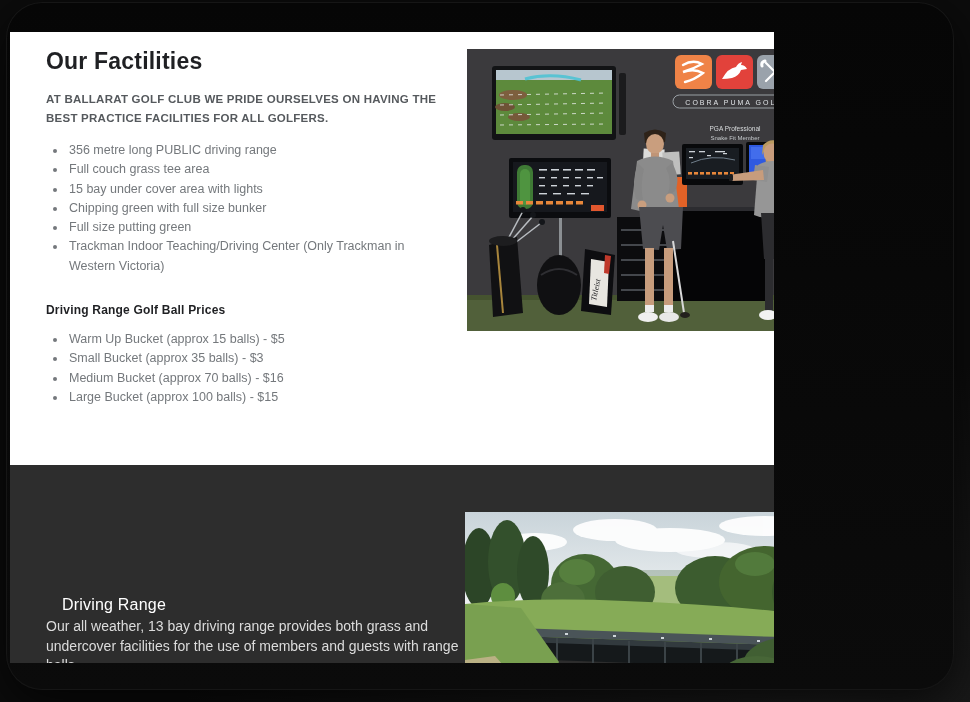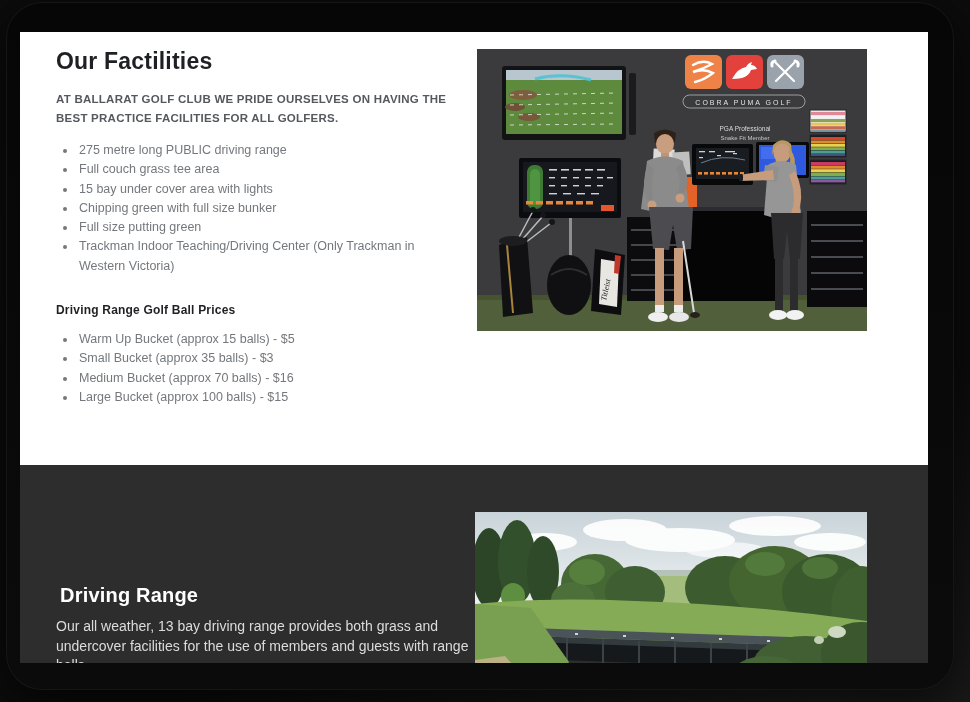--- a/index.html
+++ b/index.html
@@ -13,21 +13,21 @@
     position:relative; width:970px; height:702px;
     background:radial-gradient(120% 90% at 85% 100%, #1d1d1d 0%, #0c0c0c 55%);
   }
   .tablet {
     position:absolute; left:6px; top:2px; width:948px; height:688px;
     background:linear-gradient(180deg,#060606,#0b0b0b);
     border-radius:36px;
     box-shadow:0 14px 50px rgba(0,0,0,.75), inset 0 0 0 1px #161616;
   }
   .screen {
-    position:absolute; left:14px; top:30px; width:908px; height:631px;
+    position:absolute; left:4px; top:30px; width:764px; height:631px;
     background:#ffffff; overflow:hidden;
   }
   
   .section-light { position:relative; width:908px; height:433px; background:#ffffff; }
   .text-col { position:absolute; left:36px; top:0; width:420px; }
   h1.page-title {
     margin:16px 0 0; font-size:23px; font-weight:700; color:#1f2023; letter-spacing:.2px;
   }
   p.intro {
     margin:15px 0 0; width:415px;
@@ -37,22 +37,22 @@
     margin:13px 0 0; padding-left:21px; width:396px;
     font-size:12.5px; color:#74787c; line-height:19.3px;
   }
   ul.bullets li { padding-left:2px; }
   h2.sub-title {
     margin:27px 0 0; font-size:12px; font-weight:700; color:#1f2023; letter-spacing:.2px;
   }
   
   .section-dark { position:relative; width:908px; height:198px; background:#2d2d2d; }
   .section-dark h2.dark-title {
-    position:absolute; left:36px; top:115px; margin:4px;
-    font-size:20px; font-weight:700; color:#ffffff; letter-spacing:.2px;
+    position:absolute; left:36px; top:115px; margin:16px;
+    font-size:16px; font-weight:400; color:#ffffff; letter-spacing:.2px;
   }
   .section-dark p.dark-par {
     position:absolute; left:36px; top:152px; margin:0; width:440px;
     font-size:14px; color:#dcdcdc; line-height:19.5px;
   }
   
   figure { margin:0; }
   .photo1 { position:absolute; left:457px; top:17px; width:390px; height:282px; overflow:hidden; }
   .photo2 { position:absolute; left:455px; top:47px; width:392px; height:180px; overflow:hidden; }
   .photo1 svg, .photo2 svg { display:block; }
@@ -62,21 +62,21 @@
 
 <div class="stage">
   <div class="tablet">
     <div class="screen">
 
       <section class="section-light">
         <div class="text-col">
           <h1 class="page-title">Our Factilities</h1>
           <p class="intro">AT BALLARAT GOLF CLUB WE PRIDE OURSELVES ON HAVING THE BEST PRACTICE FACILITIES FOR ALL GOLFERS.</p>
           <ul class="bullets">
-            <li>275 metre long PUBLIC driving range</li>
+            <li>356 metre long PUBLIC driving range</li>
             <li>Full couch grass tee area</li>
             <li>15 bay under cover area with lights</li>
             <li>Chipping green with full size bunker</li>
             <li>Full size putting green</li>
             <li>Trackman Indoor Teaching/Driving Center (Only Trackman in Western Victoria)</li>
           </ul>
           <h2 class="sub-title">Driving Range Golf Ball Prices</h2>
           <ul class="bullets">
             <li>Warm Up Bucket (approx 15 balls) - $5</li>
             <li>Small Bucket (approx 35 balls) - $3</li>

